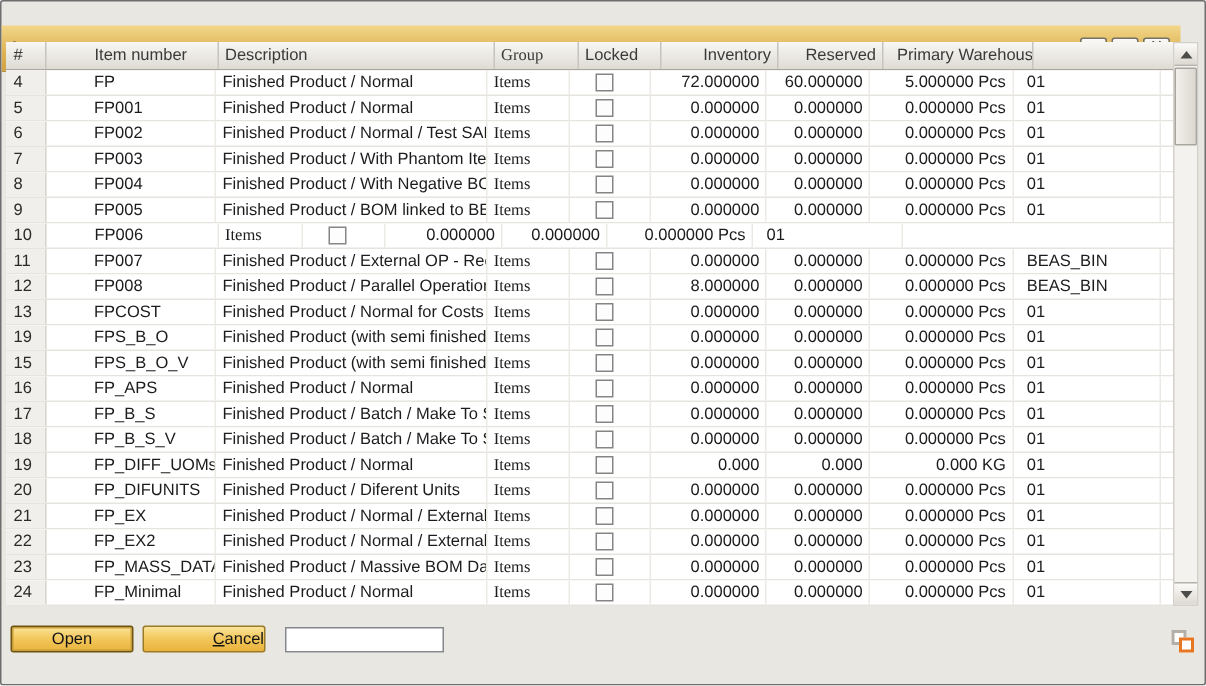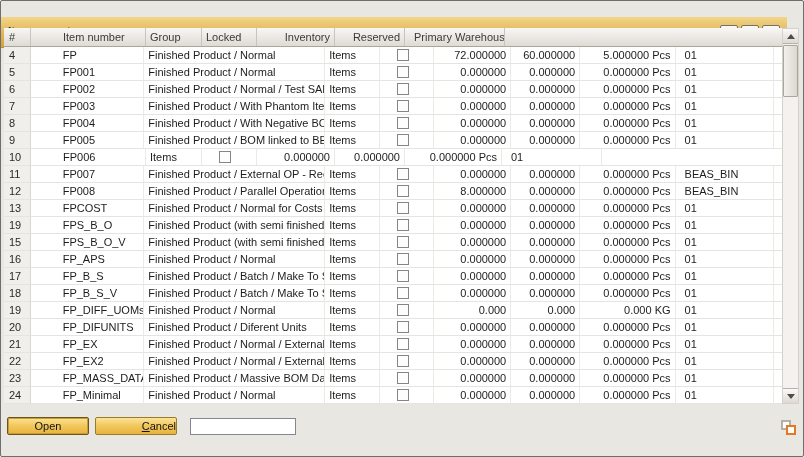--- a/index.html
+++ b/index.html
@@ -28,21 +28,21 @@
            background: linear-gradient(#f8f7f4, #dedbd4); border-bottom: 1px solid #a9a69f; color: #3a3a38; }
   .th { overflow: hidden; white-space: nowrap; border-right: 1px solid #c7c4bd; padding: 0 4px; }
   .tbody { background: #fff; }
   .tr { display: flex; height: 17px; line-height: 16px; background: #fff; border-bottom: 1px solid #e6e4df; }
   .td { overflow: hidden; white-space: nowrap; border-right: 1px solid #eceae5; padding: 0 4px; }
 
   .col-num    { width: 27px; padding-left: 5px; }
   .td.col-num { background: #f1efeb; border-right: 1px solid #d9d6cf; color: #2a2a2a; }
   .col-item   { width: 87px; margin-left: 28px; }
   .col-desc   { width: 184px; }
-  .col-group  { width: 56px; }
+  .col-group  { width: 56px; font-family: Liberation Serif, serif; }
   .col-locked { width: 55px; }
   .td.col-locked { display: flex; align-items: center; }
   .col-inv    { width: 78px; }
   .col-res    { width: 70px; }
   .col-ord    { width: 97px; }
   .col-wh     { width: 100px; padding-left: 9px; }
   .col-fill   { flex: 1; border-right: none; }
   .num        { text-align: right; }
 
   .cb { appearance: none; -webkit-appearance: none; width: 12px; height: 12px;
@@ -94,20 +94,21 @@
       <button class="win-btn">
         <span class="glyph-close">✕</span>
       </button>
     </div>
   </div>
 
   <div class="table-area">
     <div class="thead">
       <div class="th col-num">#</div>
       <div class="th col-item">Item number</div>
+      <div class="th col-desc">Description</div>
       <div class="th col-group">Group</div>
       <div class="th col-locked">Locked</div>
       <div class="th col-inv num">Inventory</div>
       <div class="th col-res num">Reserved</div>
       <div class="th col-wh">Primary Warehouse</div>
       <div class="th col-fill"></div>
     </div>
     <div class="tbody">
     <div class="tr">
       <div class="td col-num">4</div>

